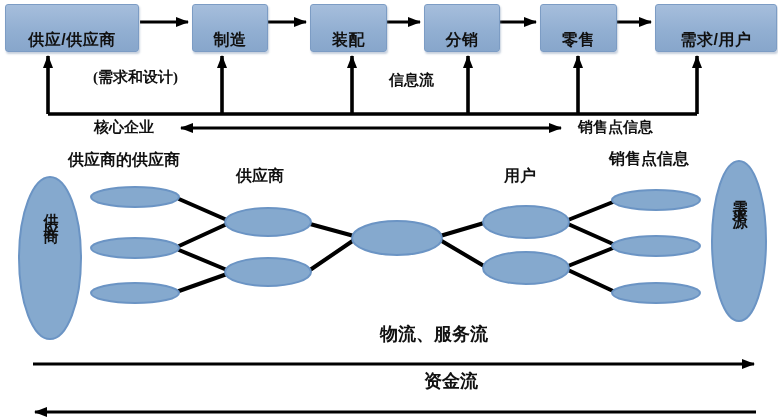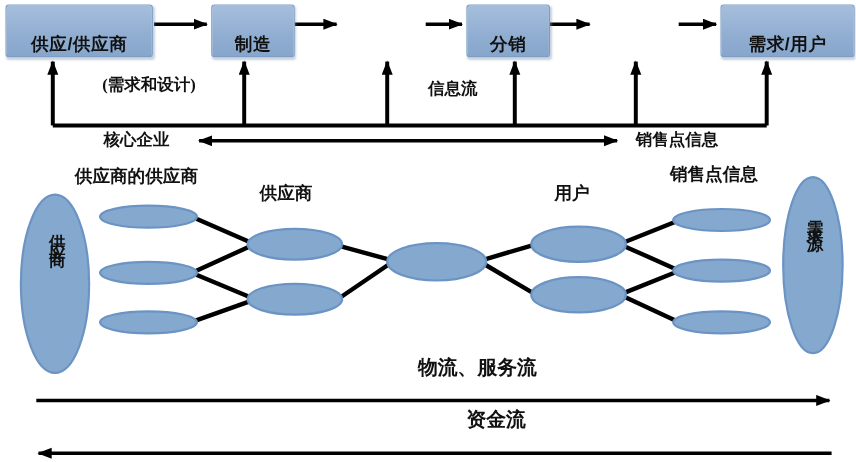--- a/index.html
+++ b/index.html
@@ -107,22 +107,28 @@
     <line class="flowline" x1="33" y1="364" x2="754" y2="364" marker-end="url(#ah)"></line>
     <line class="flowline" x1="756" y1="412" x2="35" y2="412" marker-end="url(#ah)"></line>
   </svg>
 
   <div class="node" style="left:5px;top:4px;width:132px;height:46px">
       <span>供应/供应商</span>
     </div>
   <div class="node" style="left:192px;top:4px;width:74px;height:46px">
       <span>制造</span>
     </div>
+  <div class="node" style="left:310px;top:4px;width:75px;height:46px">
+      <span>装配</span>
+    </div>
   <div class="node" style="left:424px;top:4px;width:74px;height:46px">
       <span>分销</span>
+    </div>
+  <div class="node" style="left:540px;top:4px;width:75px;height:46px">
+      <span>零售</span>
     </div>
   <div class="node" style="left:655px;top:4px;width:120px;height:46px">
       <span>需求/用户</span>
     </div>
 
   <div class="lbl lbl-15" style="left:93px;top:68px">(需求和设计)</div>
   <div class="lbl lbl-15" style="left:389px;top:71px">信息流</div>
   <div class="lbl lbl-15" style="left:94px;top:118px">核心企业</div>
   <div class="lbl lbl-15" style="left:578px;top:118px">销售点信息</div>
 

